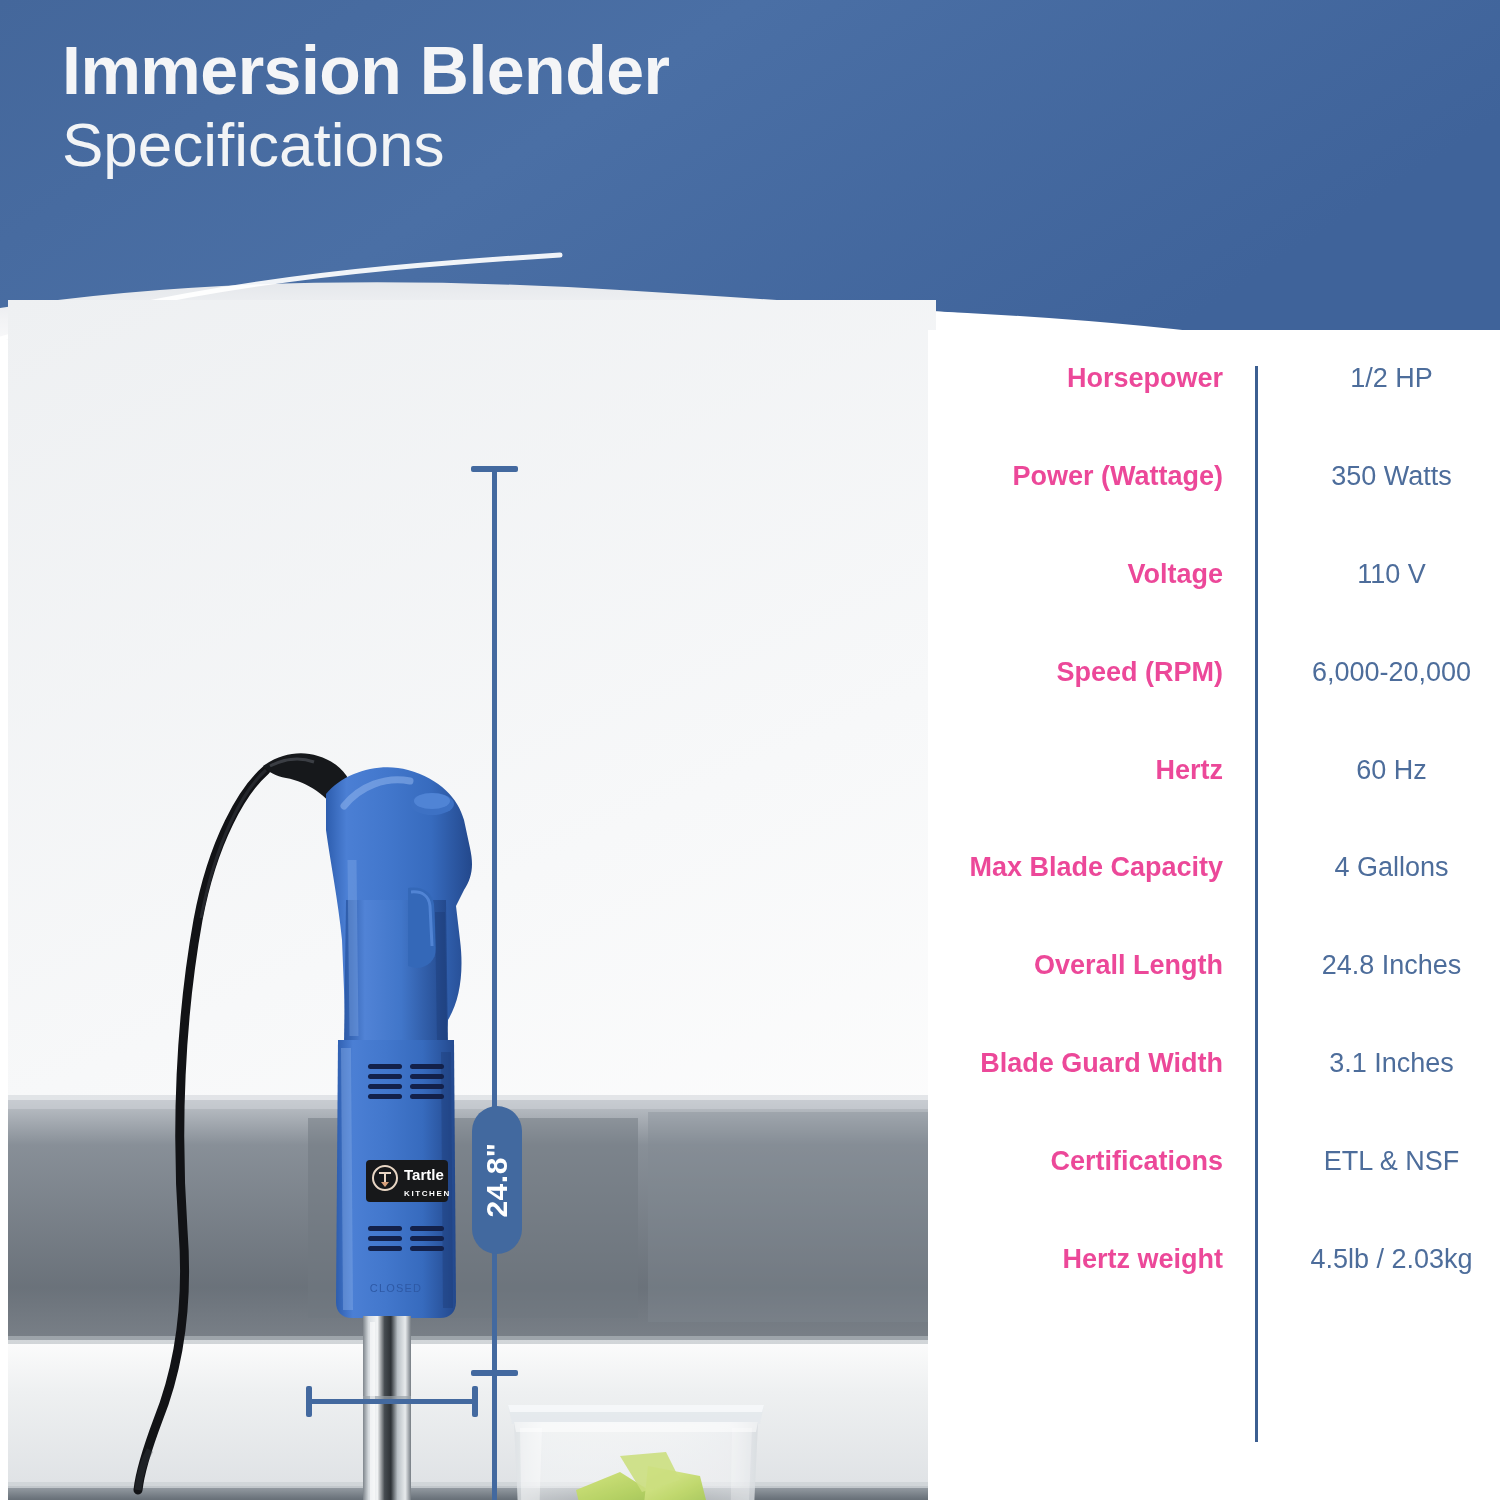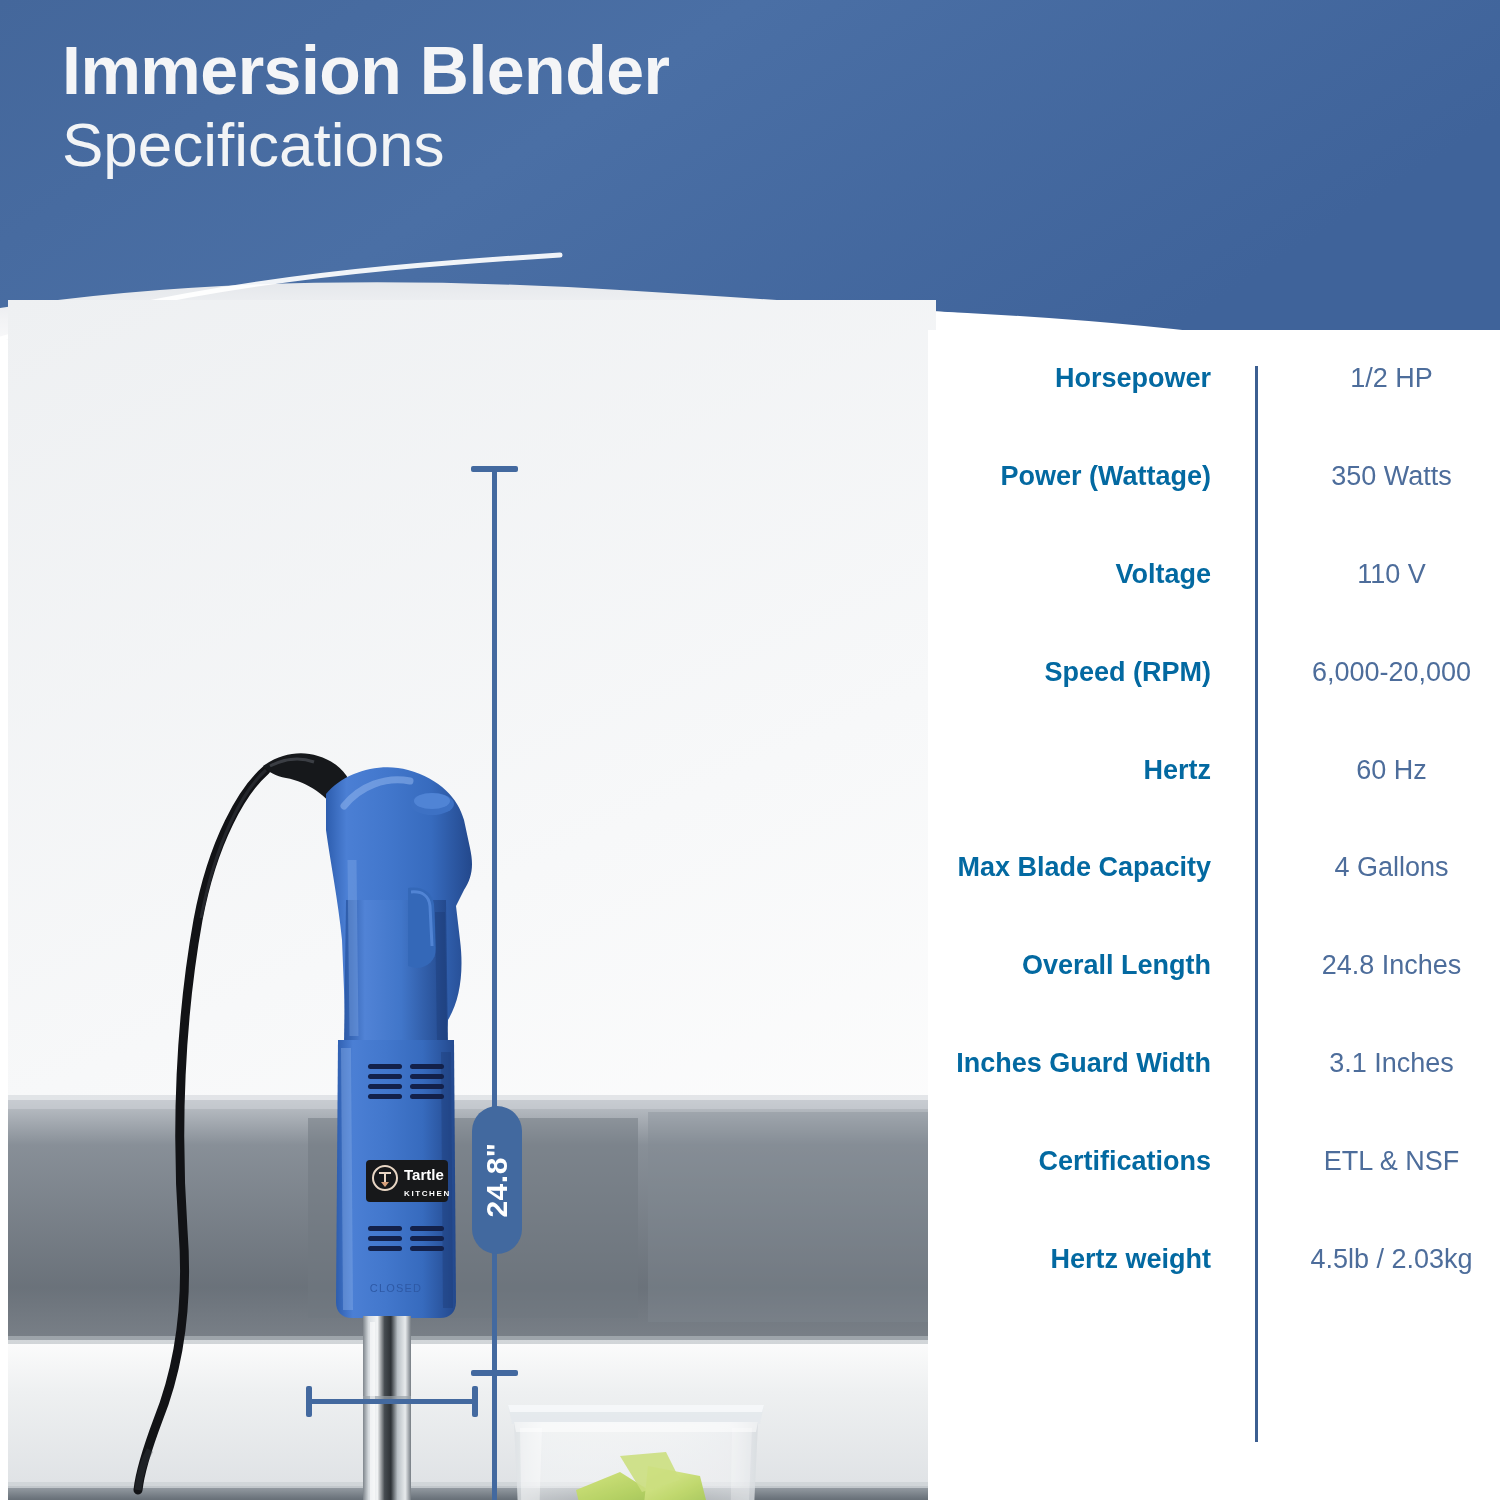--- a/index.html
+++ b/index.html
@@ -61,22 +61,22 @@
     width:3px; height:1076px; background:#3c5f91; z-index:6;
   }
   #spec-table {
     position:absolute; left:0px; top:0px; width:572px;
   }
   .spec-row {
     display:flex; align-items:center;
     height:97.8px;
   }
   .spec-label {
-    width:327px; text-align:right; padding-right:44px;
-    font-size:27px; font-weight:bold; color:#0369a1;
+    width:327px; text-align:right; padding-right:32px;
+    font-size:27px; font-weight:bold; color:#ec4899;
     line-height:1.15;
   }
   .spec-value {
     flex:1; text-align:center; padding-left:28px;
     font-size:27px; font-weight:400; color:#4d6d9b;
     line-height:1.15; white-space:nowrap;
   }
 </style>
 </head>
 <body>
@@ -396,21 +396,21 @@
     </div>
     <div class="spec-row">
       <div class="spec-label">Max Blade Capacity</div>
       <div class="spec-value">4 Gallons</div>
     </div>
     <div class="spec-row">
       <div class="spec-label">Overall Length</div>
       <div class="spec-value">24.8 Inches</div>
     </div>
     <div class="spec-row">
-      <div class="spec-label">Inches Guard Width</div>
+      <div class="spec-label">Blade Guard Width</div>
       <div class="spec-value">3.1 Inches</div>
     </div>
     <div class="spec-row">
       <div class="spec-label">Certifications</div>
       <div class="spec-value">ETL &amp; NSF</div>
     </div>
     <div class="spec-row">
       <div class="spec-label">Hertz weight</div>
       <div class="spec-value">4.5lb / 2.03kg</div>
     </div>

